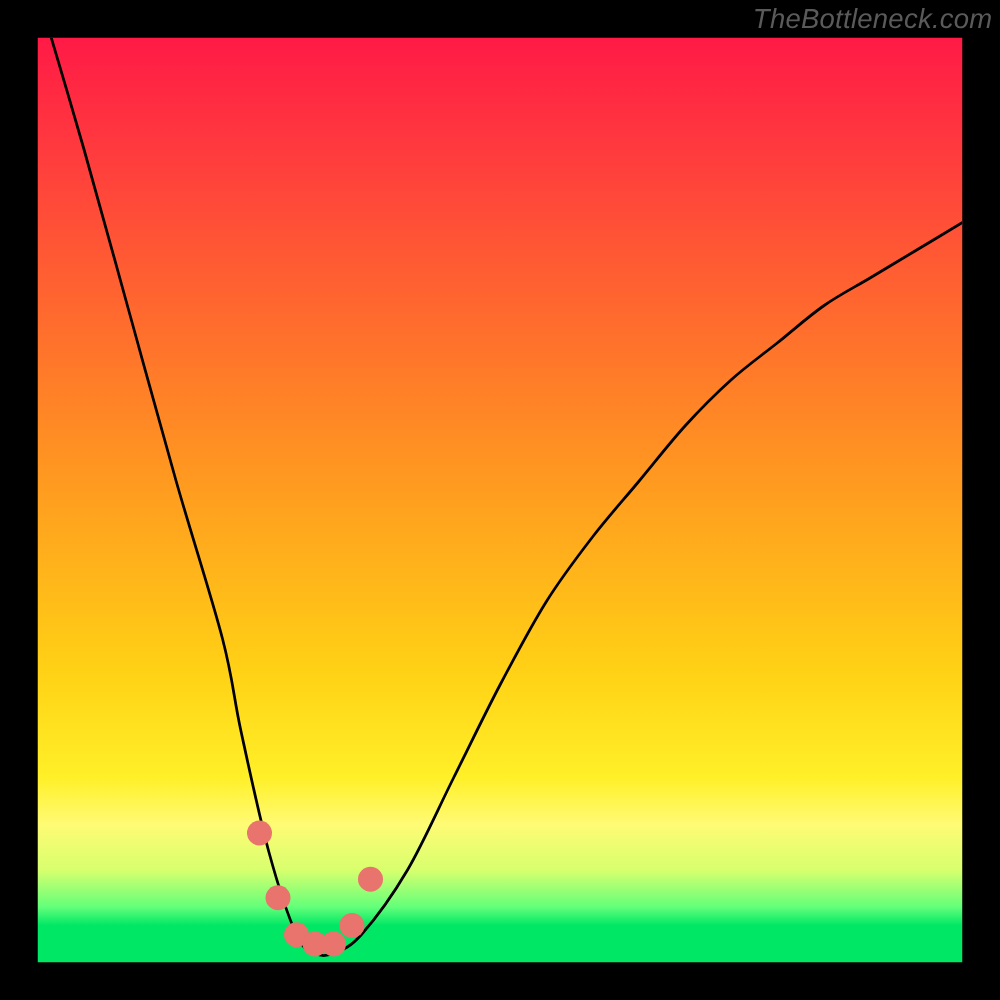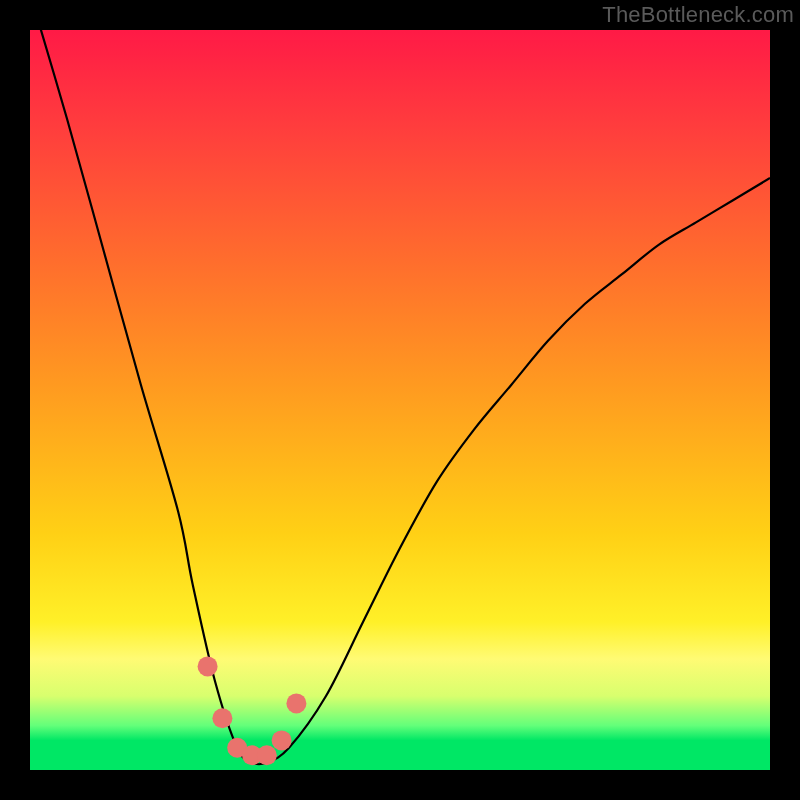--- a/index.html
+++ b/index.html
@@ -8,20 +8,21 @@
     width: 800px;
     height: 800px;
     background: #000;
     overflow: hidden;
     font-family: Arial, Helvetica, sans-serif;
   }
   .frame {
     position: absolute;
     inset: 0;
     background: #000;
+    font-style: italic;
   }
   .plot {
     position: absolute;
     left: 30px;
     top: 30px;
     width: 740px;
     height: 740px;
     overflow: hidden;
   }
   .gradient {

